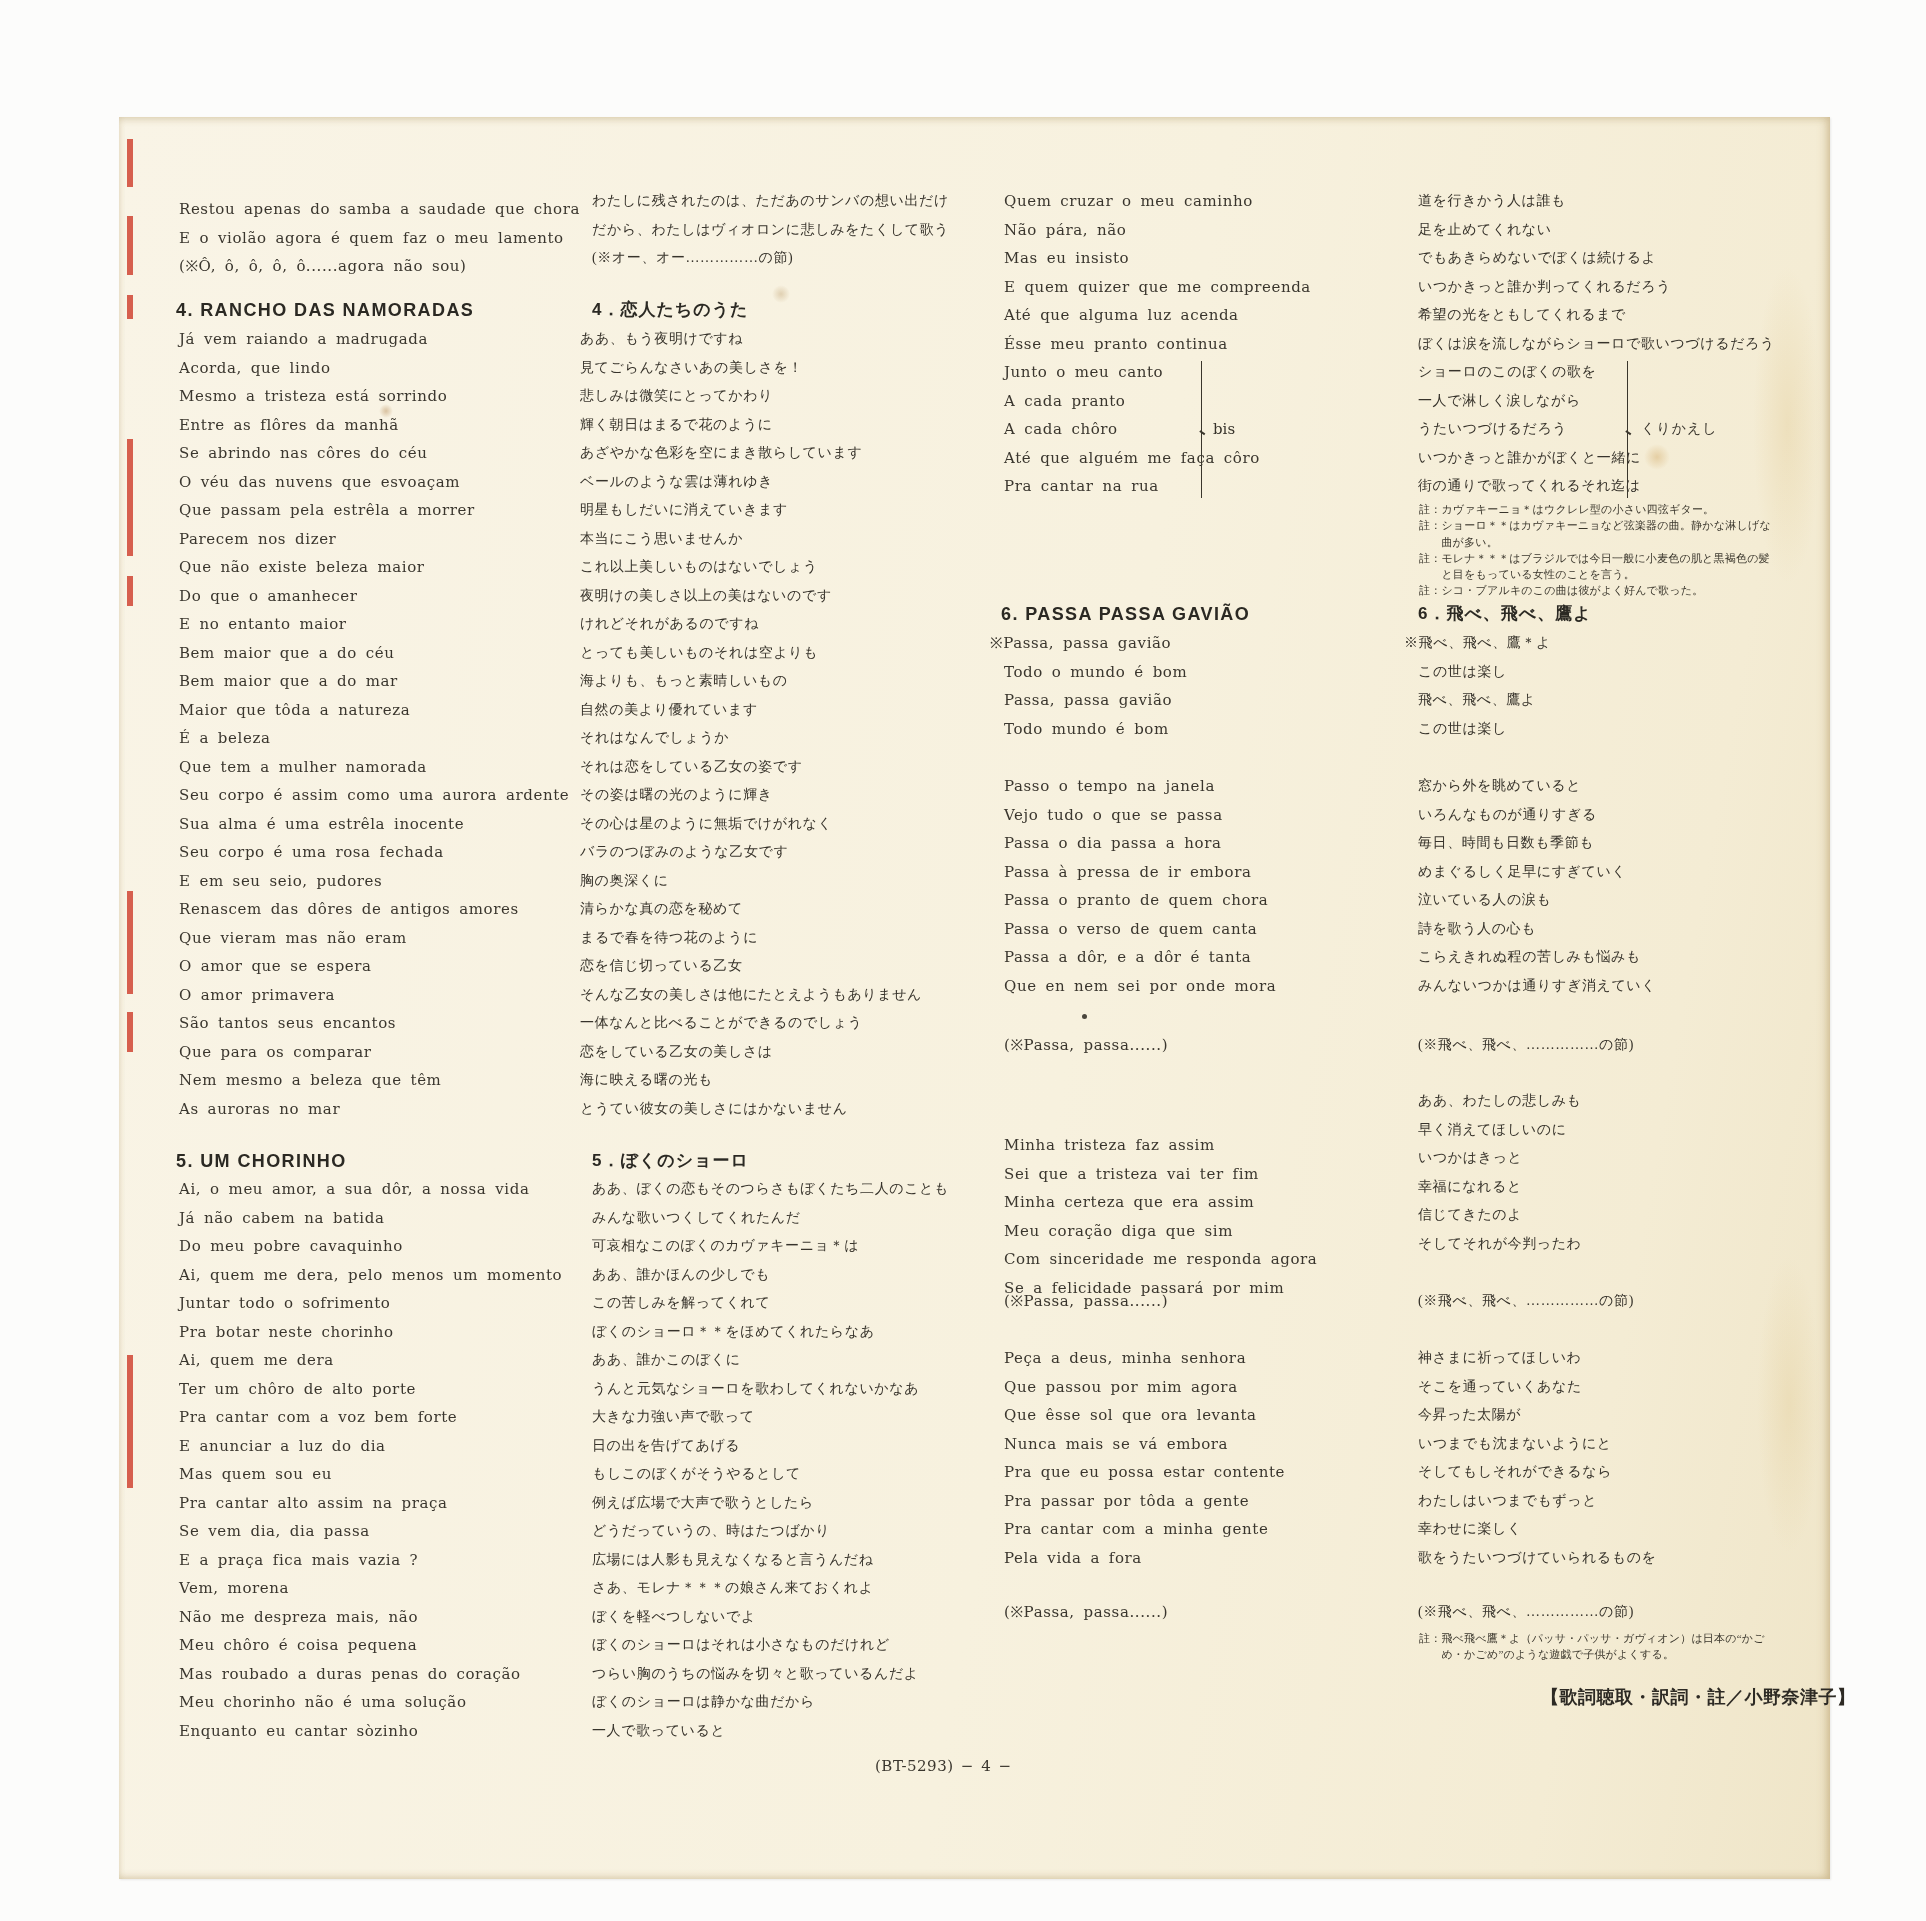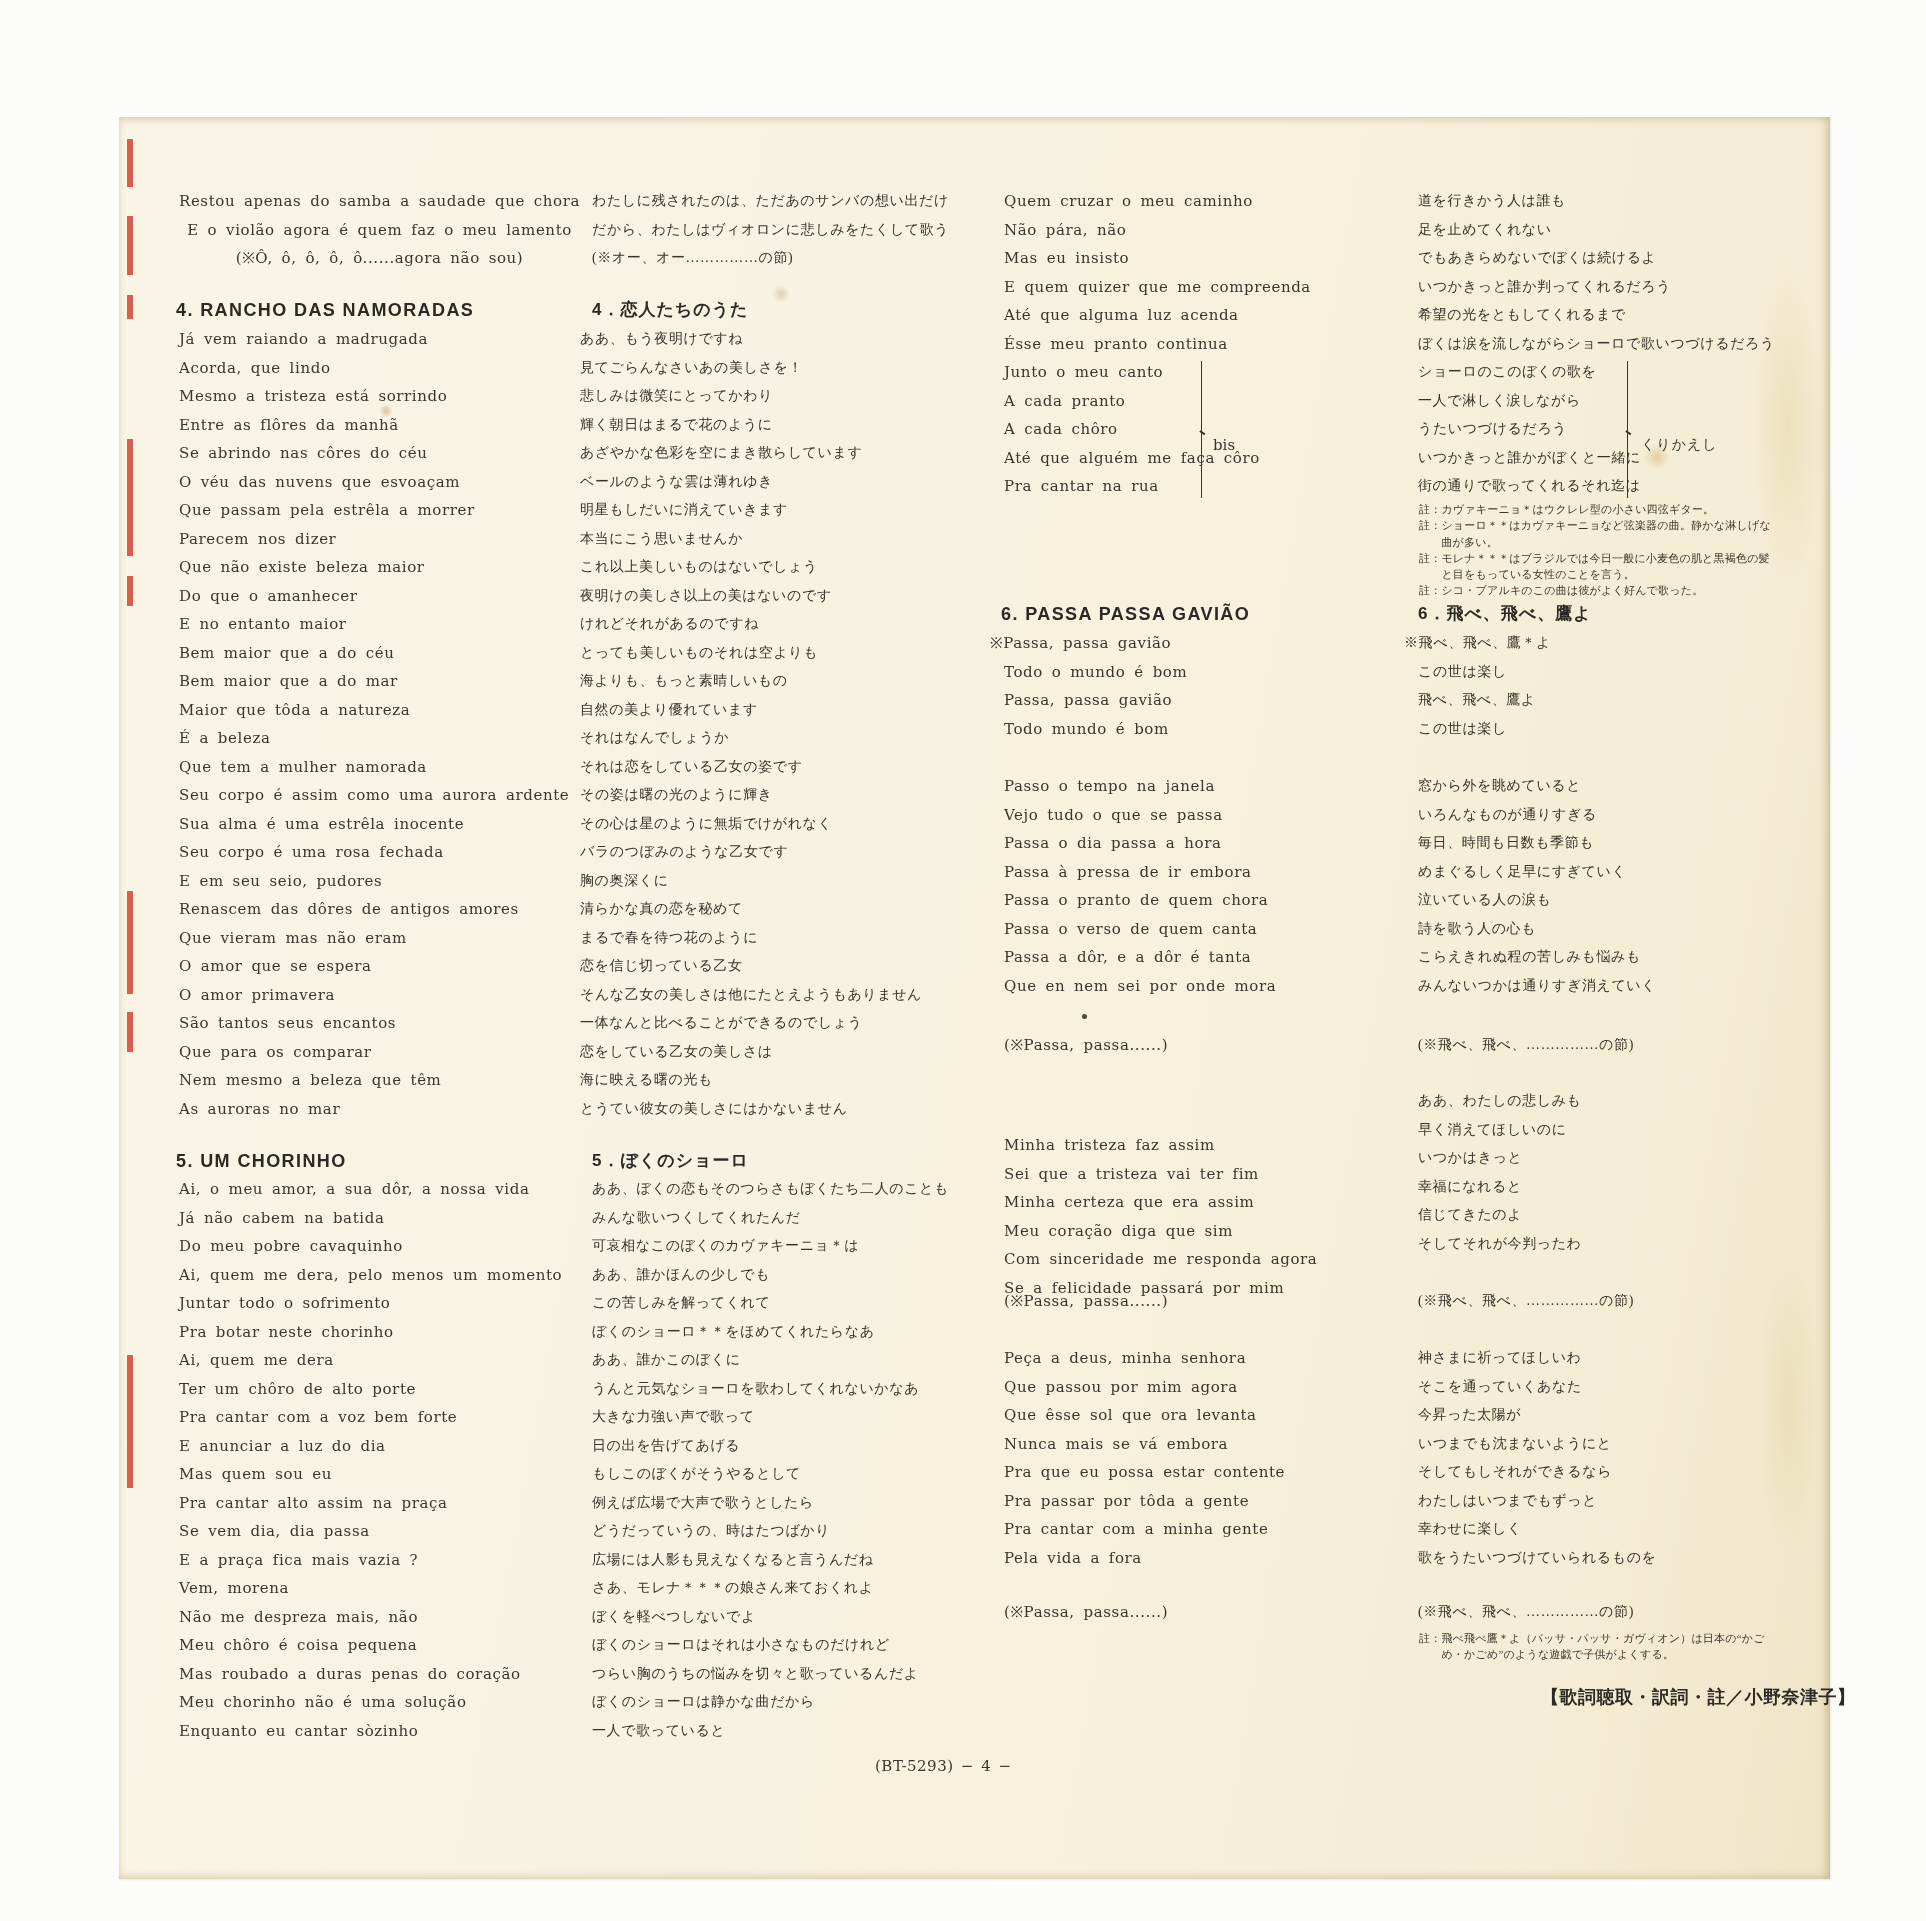--- a/index.html
+++ b/index.html
@@ -19,21 +19,21 @@
   .jp .ln{font-family:"Liberation Serif",serif;font-size:14px;
           letter-spacing:0.6px;color:#37332b;}
   .hdr{height:28.5px;line-height:28.5px;font-weight:bold;color:#2b2923;white-space:pre;}
   .hdr.pt-h{font-family:"Liberation Sans",sans-serif;font-size:18px;letter-spacing:1.4px;}
   .hdr.jp-h{font-family:"Liberation Sans",sans-serif;font-size:17px;letter-spacing:1px;}
   .notes .ln{height:16.3px;line-height:16.3px;font-size:11px;letter-spacing:0.2px;color:#3a362c;
              font-family:"Liberation Serif",serif;}
   .bracket{position:absolute;width:10px;border-left:1.6px solid #3a362c;}
   .bracket:before{content:"";position:absolute;left:-1.6px;top:50%;width:6px;height:1.5px;
                   background:#3a362c;transform:rotate(35deg);transform-origin:left center;}
-  .blabel{position:absolute;height:28.5px;line-height:28.5px;color:#37332b;white-space:pre;margin-top:16px;}
+  .blabel{position:absolute;height:28.5px;line-height:28.5px;color:#37332b;white-space:pre;}
   .blabel.pt-b{font-family:"DejaVu Serif",serif;font-size:15px;}
   .blabel.jp-b{font-family:"Liberation Serif",serif;font-size:14px;letter-spacing:1px;}
   .dot{position:absolute;width:5px;height:5px;border-radius:50%;background:#4a463c;}
   .credit{position:absolute;font-family:"Liberation Sans",sans-serif;font-weight:bold;
           font-size:18px;letter-spacing:0.5px;color:#2d2a24;height:28.5px;line-height:28.5px;white-space:pre;}
   .catalog{position:absolute;font-family:"DejaVu Serif",serif;font-size:15px;letter-spacing:0.5px;
            word-spacing:2px;color:#3a362e;height:28.5px;line-height:28.5px;white-space:pre;}
   .copyright{position:absolute;font-family:"Liberation Serif",serif;font-size:14px;
              letter-spacing:2.6px;color:#37332b;height:28.5px;line-height:28.5px;white-space:pre;}
 </style>
@@ -51,21 +51,21 @@
     <div class="redseg" style="top:774px;height:103px"></div>
     <div class="redseg" style="top:895px;height:40px"></div>
     <div class="redseg" style="top:1238px;height:133px"></div>
 
     <div class="stain" style="left:1634px;top:149px;width:69px;height:317px;background:radial-gradient(closest-side,rgba(214,180,105,.22),rgba(214,180,105,0));"></div>
     <div class="stain" style="left:1638px;top:1139px;width:64px;height:297px;background:radial-gradient(closest-side,rgba(214,180,105,.20),rgba(214,180,105,0));"></div>
     <div class="stain" style="left:1525px;top:327px;width:26px;height:26px;background:radial-gradient(closest-side,rgba(200,150,70,.35),rgba(200,150,70,0));"></div>
     <div class="stain" style="left:260px;top:287px;width:14px;height:14px;background:radial-gradient(closest-side,rgba(170,120,60,.4),rgba(170,120,60,0));"></div>
     <div class="stain" style="left:653px;top:168px;width:18px;height:18px;background:radial-gradient(closest-side,rgba(170,130,70,.3),rgba(170,130,70,0));"></div>
 
-    <div class="blk pt" style="left:60px;top:70px;text-align:center;">
+    <div class="blk pt" style="left:60px;top:78px;">
         <div class="ln">Restou apenas do samba a saudade que chora</div>
         <div class="ln">E o violão agora é quem faz o meu lamento</div>
         <div class="ln">(※Ô, ô, ô, ô, ô......agora não sou)</div>
       </div>
     <div class="blk hdr pt-h" style="left:57px;top:179px;">4. RANCHO DAS NAMORADAS</div>
     <div class="blk pt" style="left:60px;top:208px;">
         <div class="ln">Já vem raiando a madrugada</div>
         <div class="ln">Acorda, que lindo</div>
         <div class="ln">Mesmo a tristeza está sorrindo</div>
         <div class="ln">Entre as flôres da manhã</div>

